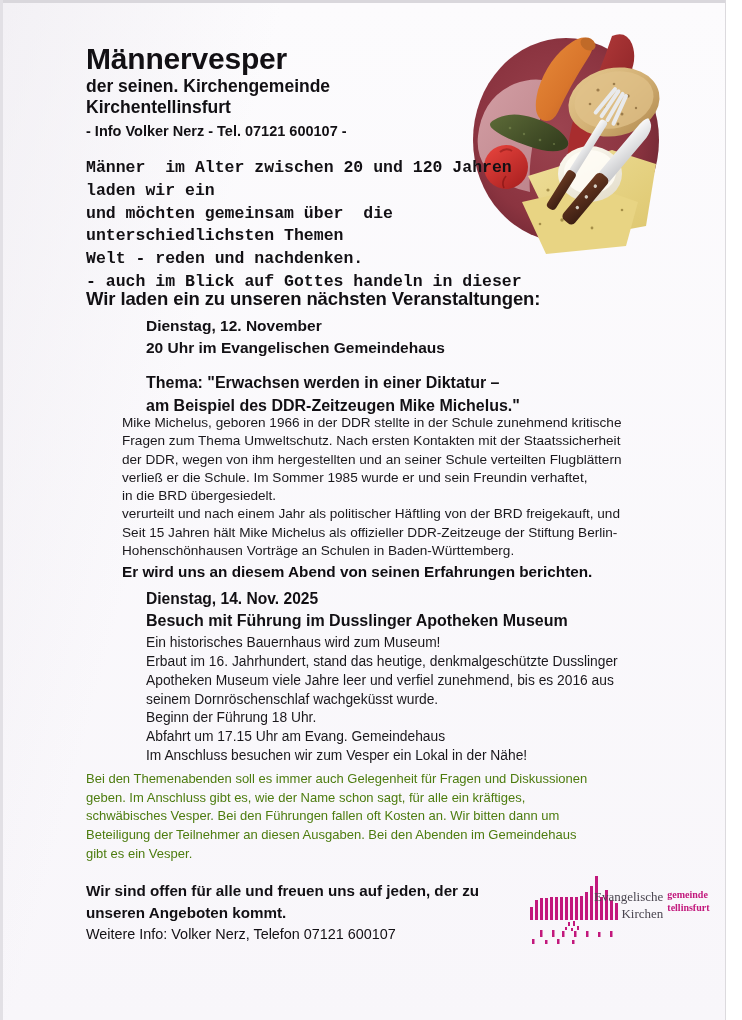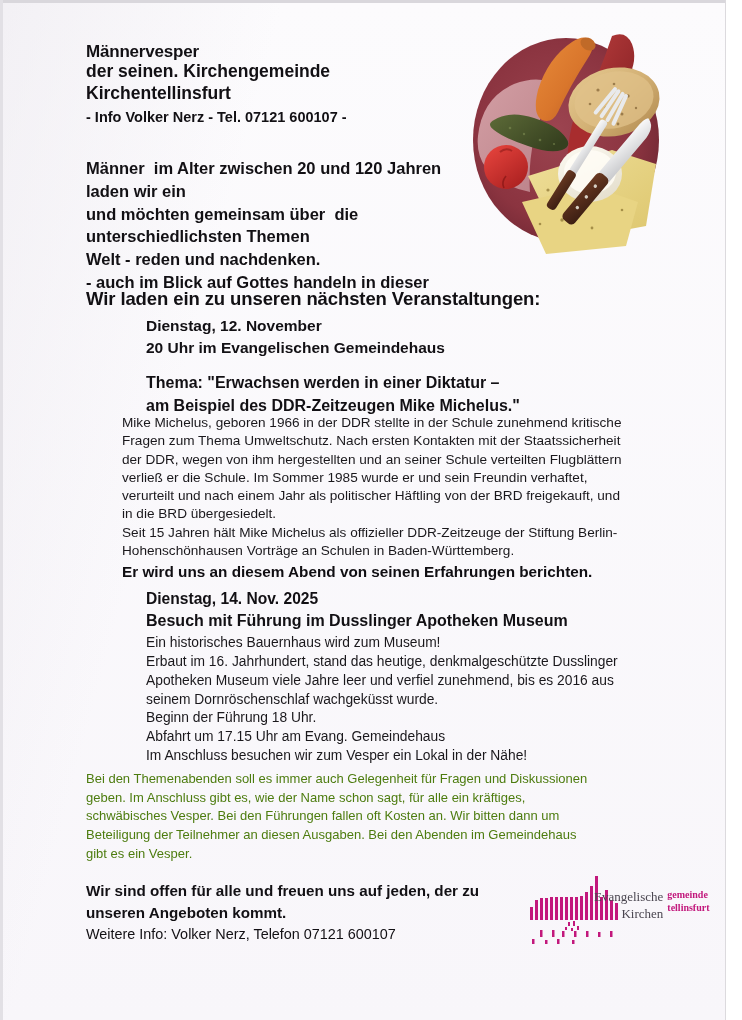--- a/index.html
+++ b/index.html
@@ -62,21 +62,21 @@
   }
 
   
   .masthead {
     position: absolute;
     left: 86px;
     top: 42px;
     width: 380px;
   }
   .org-title {
-    font-size: 17px;
+    font-size: 30px;
     font-weight: bold;
     letter-spacing: -0.2px;
     line-height: 1.12;
     margin: 0;
   }
   .org-line {
     font-size: 17.5px;
     font-weight: bold;
     line-height: 1.25;
     margin: 0;
@@ -90,20 +90,21 @@
 
   
   .intro {
     position: absolute;
     left: 86px;
     top: 157px;
     width: 375px;
     font-size: 16.5px;
     font-weight: bold;
     line-height: 1.38;
+    font-family: Liberation Mono, monospace;
   }
   .intro div { white-space: pre; }
 
   
   .invite-head {
     position: absolute;
     left: 86px;
     top: 288px;
     font-size: 18.5px;
     font-weight: bold;
@@ -396,22 +397,22 @@
         <div>Thema: "Erwachsen werden in einer Diktatur –</div>
         <div>am Beispiel des DDR-Zeitzeugen Mike Michelus."</div>
       </div>
     </div>
 
     <div class="body-para">
       <div>Mike Michelus, geboren 1966 in der DDR stellte in der Schule zunehmend kritische</div>
       <div>Fragen zum Thema Umweltschutz. Nach ersten Kontakten mit der Staatssicherheit</div>
       <div>der DDR, wegen von ihm hergestellten und an seiner Schule verteilten Flugblättern</div>
       <div>verließ er die Schule. Im Sommer 1985 wurde er und sein Freundin verhaftet,</div>
+      <div>in die BRD übergesiedelt.</div>
       <div>verurteilt und nach einem Jahr als politischer Häftling von der BRD freigekauft, und</div>
-      <div>in die BRD übergesiedelt.</div>
       <div>Seit 15 Jahren hält Mike Michelus als offizieller DDR-Zeitzeuge der Stiftung Berlin-</div>
       <div>Hohenschönhausen Vorträge an Schulen in Baden-Württemberg.</div>
       <div class="emph-line">Er wird uns an diesem Abend von seinen Erfahrungen berichten.</div>
     </div>
 
     <div class="event2">
       <div class="ev2-date">Dienstag, 14. Nov. 2025</div>
       <div class="ev2-title">Besuch mit Führung im Dusslinger Apotheken Museum</div>
       <div class="ev2-body">
         <div>Ein historisches Bauernhaus wird zum Museum!</div>

